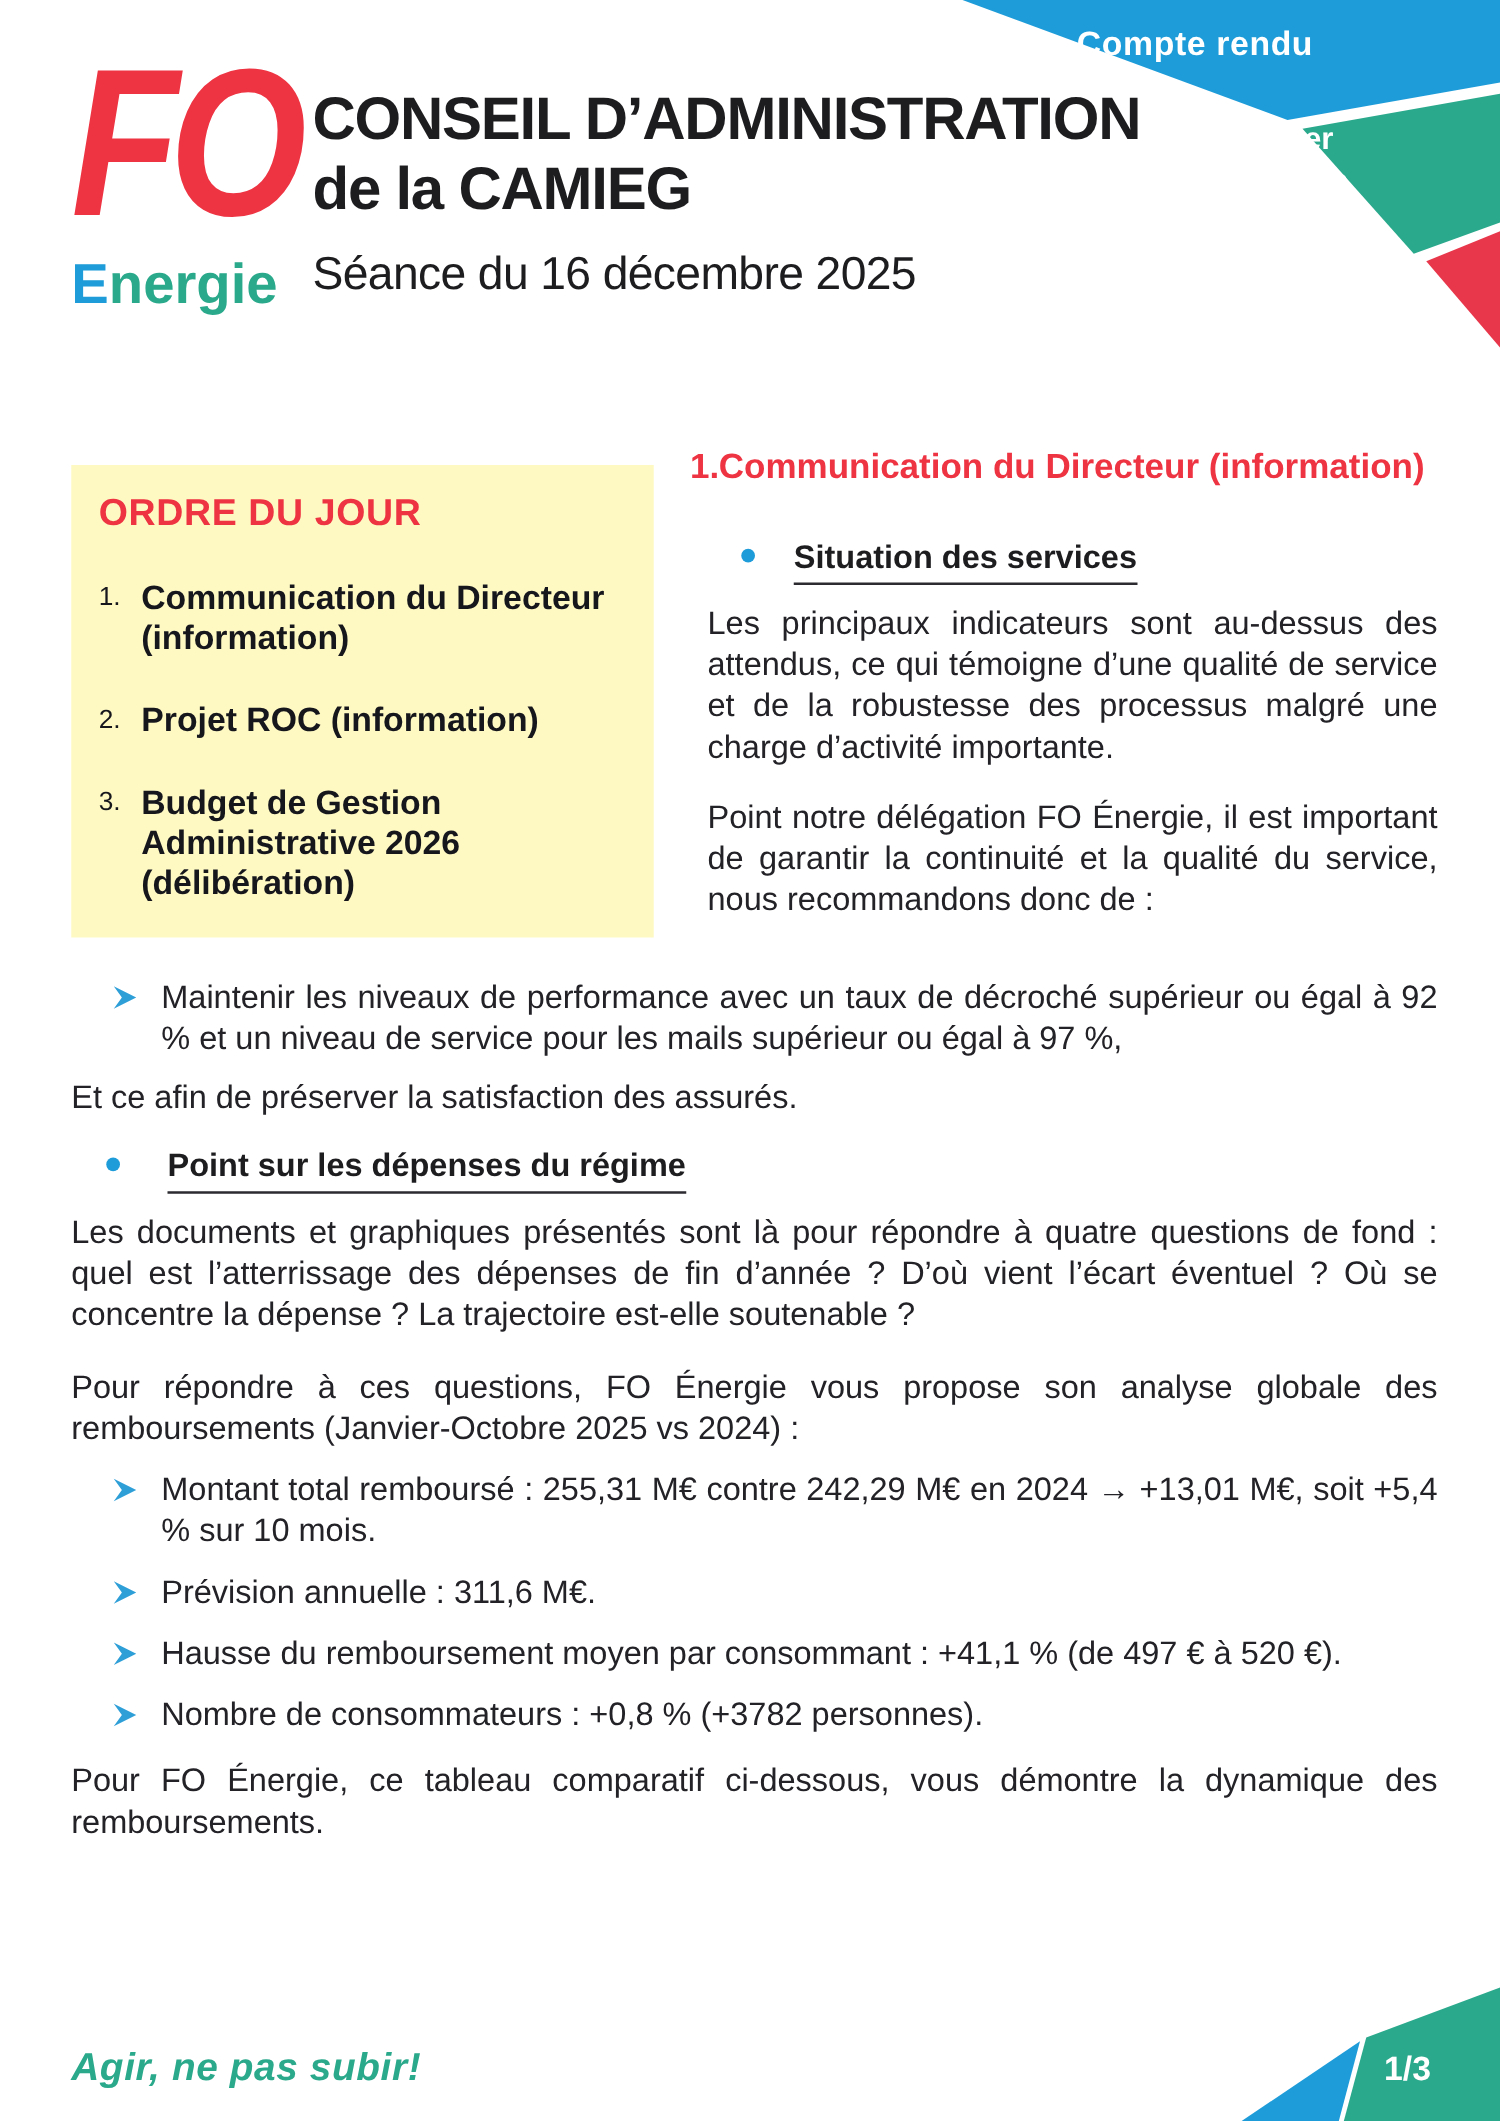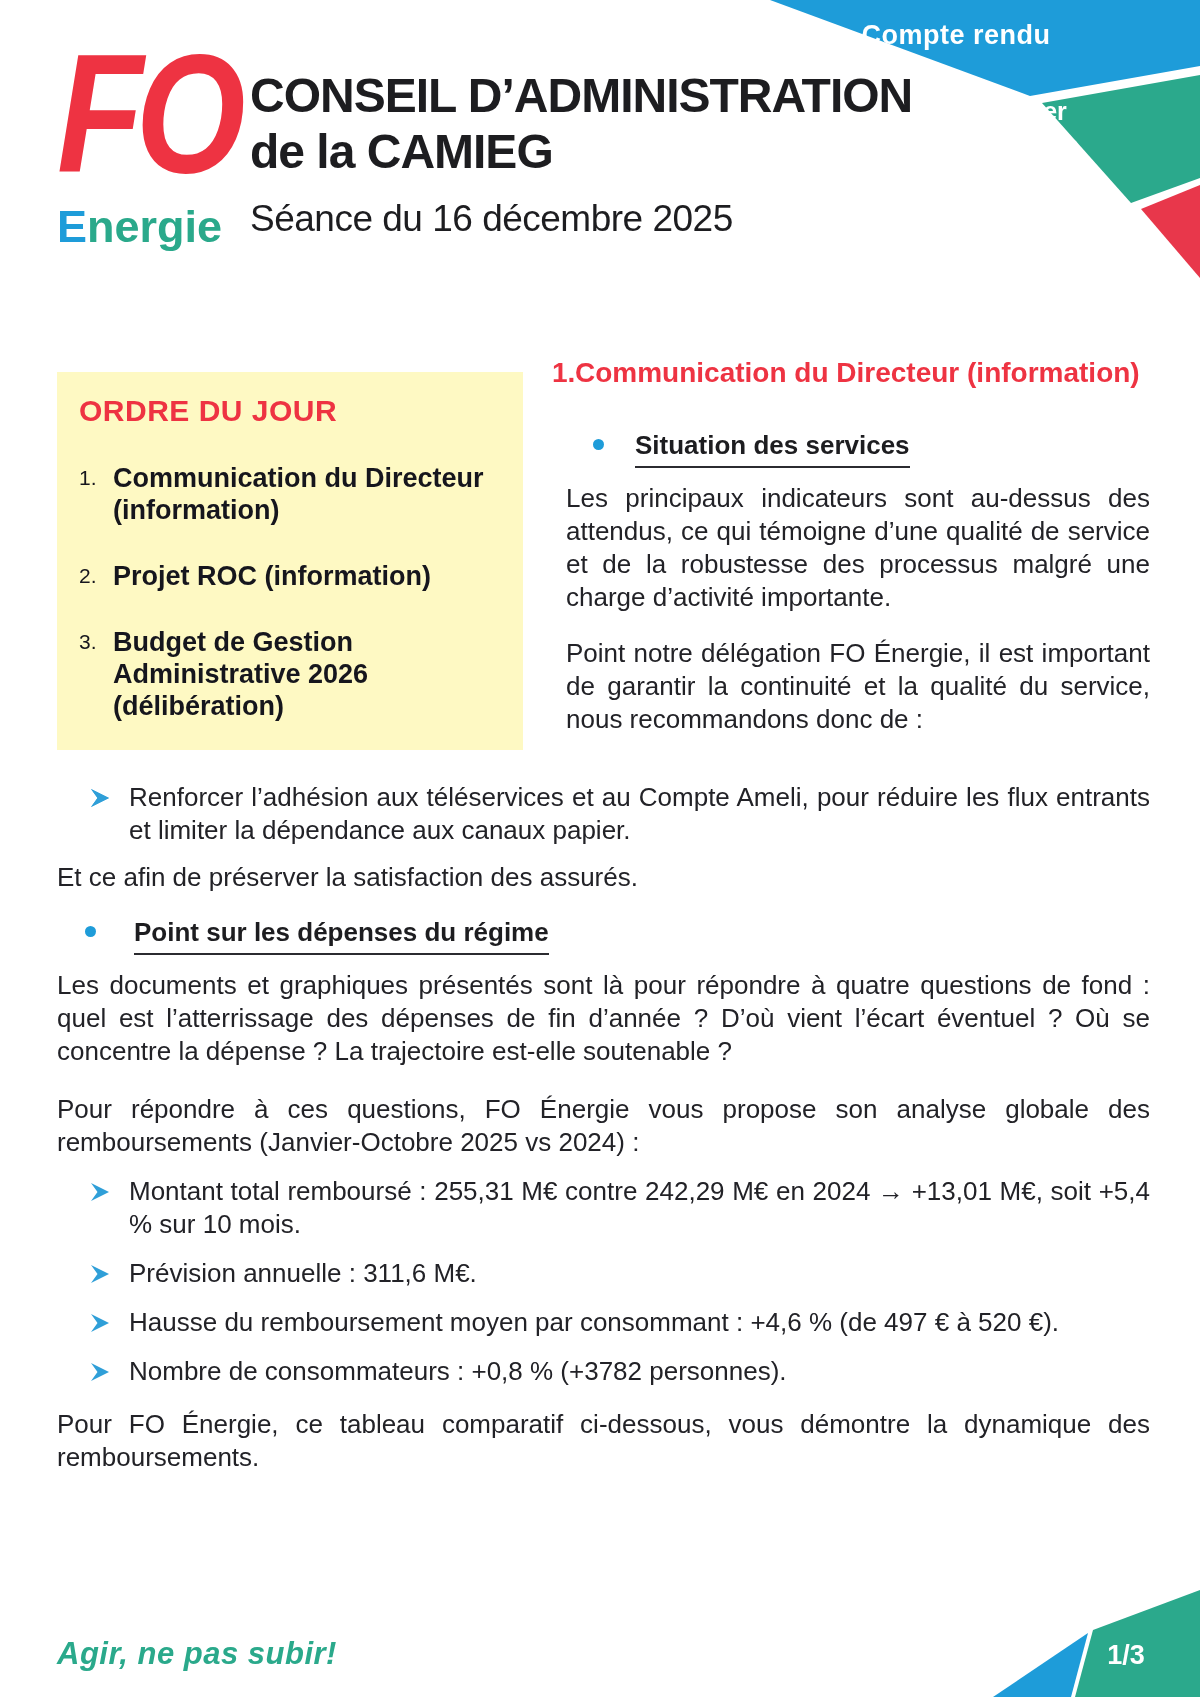--- a/index.html
+++ b/index.html
@@ -120,26 +120,21 @@
     </div>
     <div class="para">Les principaux indicateurs sont au-dessus des attendus, ce qui témoigne d’une qualité de service et de la robustesse des processus malgré une charge d’activité importante.</div>
     <div class="para">Point notre délégation FO Énergie, il est important de garantir la continuité et la qualité du service, nous recommandons donc de :</div>
   </div>
 
   <div class="mainflow">
     <div class="abullet">
       <svg class="arrow" width="24" height="24" viewBox="0 0 24 24">
           <path d="M3 3 L21 12 L3 21 L9.5 12 Z" fill="#2f9fd8"></path>
         </svg>
-    </div>
-    <div class="abullet">
-      <svg class="arrow" width="24" height="24" viewBox="0 0 24 24">
-          <path d="M3 3 L21 12 L3 21 L9.5 12 Z" fill="#2f9fd8"></path>
-        </svg>
-      <span>Renforcer l’adhésion aux téléservices et au Compte Ameli, pour réduire les flux entrants et limiter la dépendance aux canaux papier.</span>
+      <span>Maintenir les niveaux de performance avec un taux de décroché supérieur ou égal à 92 % et un niveau de service pour les mails supérieur ou égal à 97 %,</span>
     </div>
     <div class="para plain">Et ce afin de préserver la satisfaction des assurés.</div>
 
     <div class="sub-bullet">
       <span class="dot"></span>
       <span class="sub-title">Point sur les dépenses du régime</span>
     </div>
 
     <div class="para">Les documents et graphiques présentés sont là pour répondre à quatre questions de fond : quel est l’atterrissage des dépenses de fin d’année ? D’où vient l’écart éventuel ? Où se concentre la dépense ? La trajectoire est-elle soutenable ?</div>
     <div class="para mt-lg">Pour répondre à ces questions, FO Énergie vous propose son analyse globale des remboursements (Janvier-Octobre 2025 vs 2024) :</div>
@@ -153,21 +148,21 @@
     <div class="abullet">
       <svg class="arrow" width="24" height="24" viewBox="0 0 24 24">
           <path d="M3 3 L21 12 L3 21 L9.5 12 Z" fill="#2f9fd8"></path>
         </svg>
       <span>Prévision annuelle : 311,6 M€.</span>
     </div>
     <div class="abullet">
       <svg class="arrow" width="24" height="24" viewBox="0 0 24 24">
           <path d="M3 3 L21 12 L3 21 L9.5 12 Z" fill="#2f9fd8"></path>
         </svg>
-      <span>Hausse du remboursement moyen par consommant : +4,6 % (de 497 € à 520 €).</span>
+      <span>Hausse du remboursement moyen par consommant : +41,1 % (de 497 € à 520 €).</span>
     </div>
     <div class="abullet">
       <svg class="arrow" width="24" height="24" viewBox="0 0 24 24">
           <path d="M3 3 L21 12 L3 21 L9.5 12 Z" fill="#2f9fd8"></path>
         </svg>
       <span>Nombre de consommateurs : +0,8 % (+3782 personnes).</span>
     </div>
 
     <div class="para mt-xl">Pour FO Énergie, ce tableau comparatif ci-dessous, vous démontre la dynamique des remboursements.</div>
   </div>

